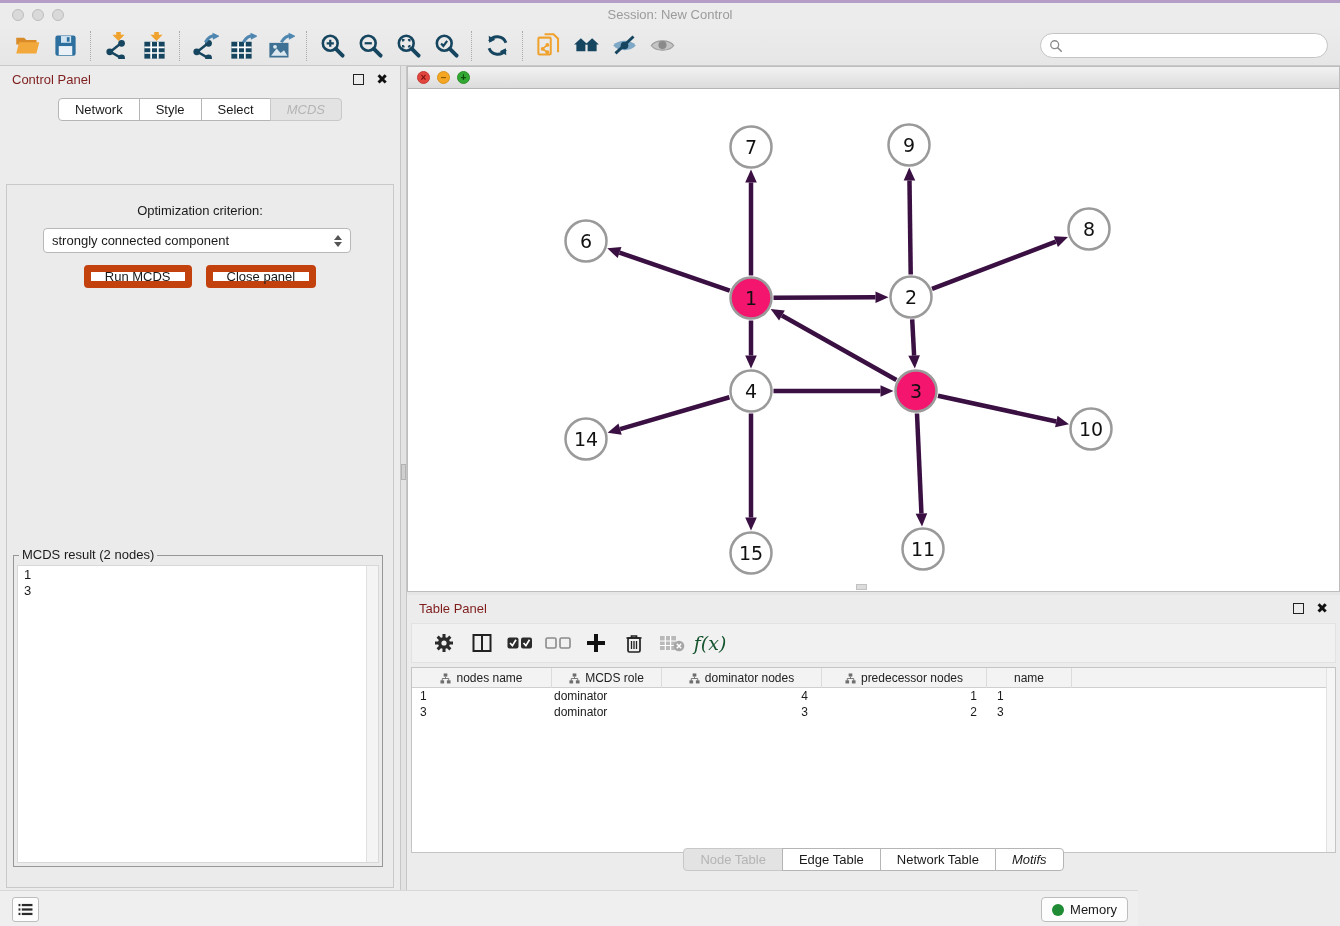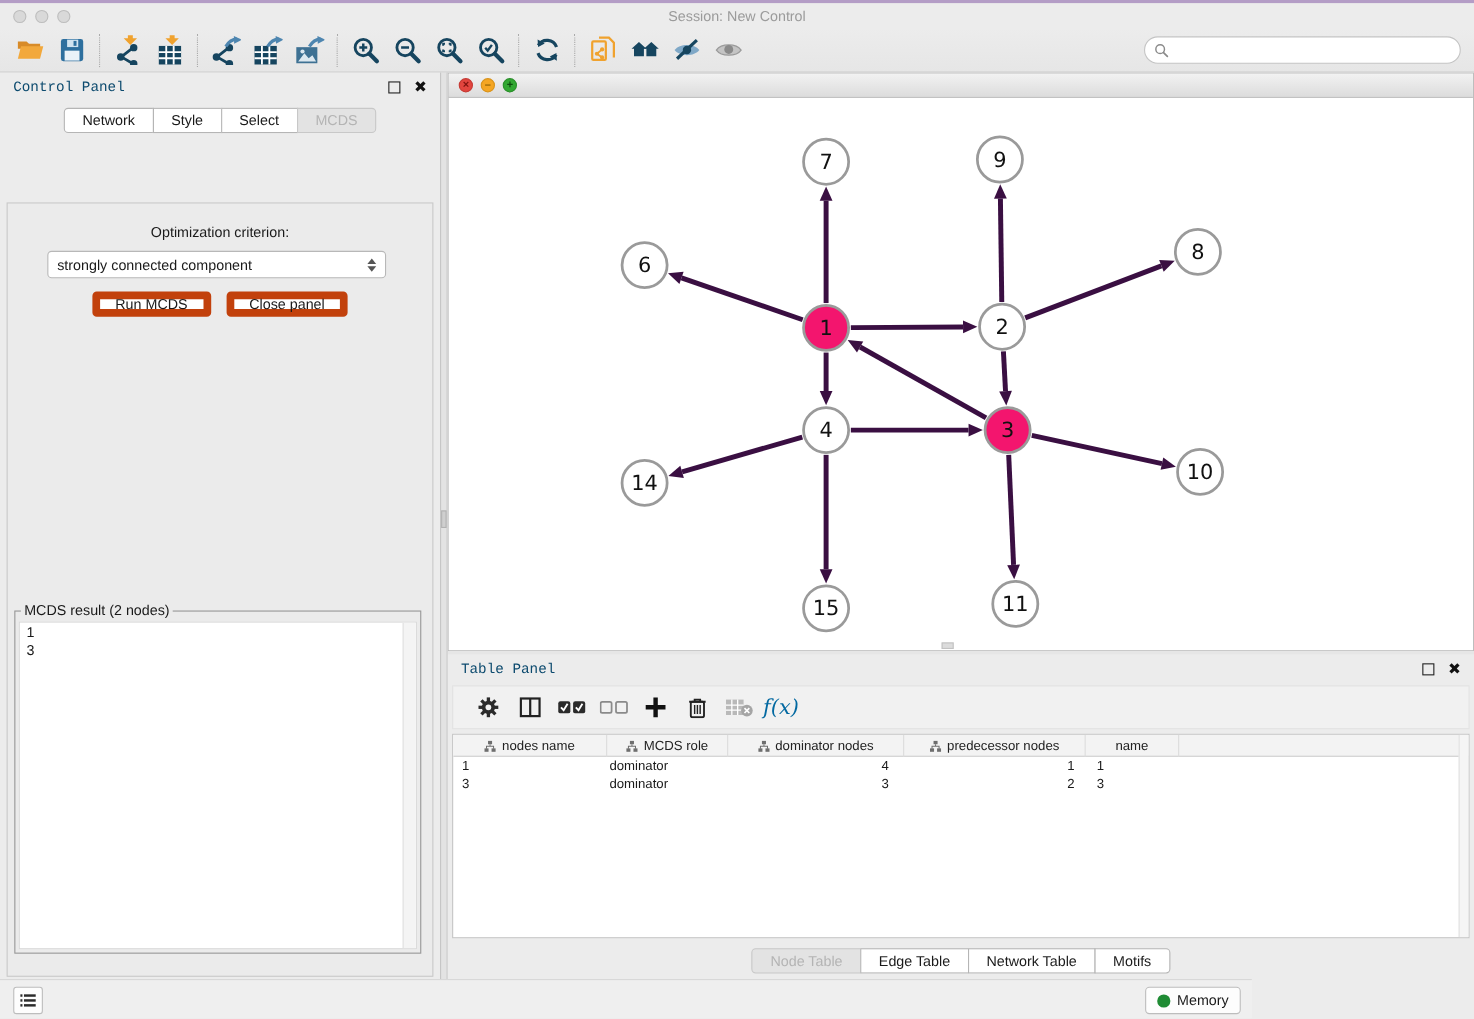--- a/index.html
+++ b/index.html
@@ -18,28 +18,28 @@
   .tbtn { width:38px; height:34px; display:flex; align-items:center; justify-content:center; border-radius:4px; }
   .tbtn svg { width:27px; height:27px; }
   .tsep { width:1px; height:30px; margin:0 6px; border-left:1px dotted #AAAAAA; }
   .searchwrap { position:absolute; right:12px; top:7px; width:288px; height:25px; background:#fff; border:1px solid #C4C4C4; border-radius:13px; display:flex; align-items:center; padding-left:8px; }
   .searchwrap svg { width:14px; height:14px; }
   .searchwrap input { border:none; outline:none; flex:1; font-size:13px; background:transparent; padding-left:5px; font-family:inherit; }
 
   
   .control-panel { position:absolute; left:0; top:66px; width:400px; height:824px; background:#ECECEC; }
   .panel-head { height:26px; display:flex; align-items:center; padding:0 12px; }
-  .panel-head .ptitle { font-size:13px; color:#0c4a6e;font-family:Liberation Mono, monospace; }
+  .panel-head .ptitle { font-size:13px; color:#7f1d1d; }
   .panel-head .spacer { flex:1; }
   .mini-float { width:11px; height:11px; border:1.5px solid #222; margin-right:12px; }
   .mini-close { font-size:14px; font-weight:bold; color:#111; line-height:1; }
   .tabs-row { display:flex; justify-content:center; gap:0; margin-top:6px; position:relative; z-index:2; }
   .tab { height:23px; padding:0 16px; background:#fff; border:1px solid #B5B5B5; font-size:13px; display:flex; align-items:center; margin-left:-1px; }
   .tab:first-child { border-radius:4px 0 0 4px; margin-left:0; }
-  .tab:last-child { border-radius:0 4px 4px 0; }
+  .tab:last-child { border-radius:0 4px 4px 0;font-style:italic; }
   .tab.active { background:#E3E3E3; color:#B4B4B4; border-color:#C8C8C8; }
   .cp-content { position:absolute; left:6px; right:6px; top:118px; bottom:2px; background:#EBEBEB; border:1px solid #C9C9C9; }
   .opt-label { text-align:center; margin-top:18px; font-size:13px; }
   .cp-select { margin:10px 0 0 36px; width:308px; height:25px; background:#fff; border:1px solid #B8B8B8; border-radius:4px; display:flex; align-items:center; padding:0 8px; font-size:13px; }
   .cp-select .selval { flex:1; }
   .stepper { display:flex; flex-direction:column; gap:2px; align-items:center; }
   .stepper i { width:0; height:0; border-left:4px solid transparent; border-right:4px solid transparent; }
   .stepper .up { border-bottom:5px solid #555; }
   .stepper .dn { border-top:5px solid #555; }
   .cp-buttons { display:flex; justify-content:center; gap:14px; margin-top:12px; }
@@ -65,29 +65,29 @@
   .net-title .ntitle { position:absolute; left:0; right:0; text-align:center; font-size:13px; color:#222; }
   .net-canvas { position:relative; width:931px; height:502px; background:#fff; }
   .canvas-handle { position:absolute; left:448px; bottom:1px; width:11px; height:6px; background:#DCDCDC; border:1px solid #C2C2C2; }
 
   
   .table-panel { position:absolute; left:407px; top:595px; width:933px; height:295px; background:#ECECEC; }
   .tp-toolbar { position:absolute; left:4px; right:4px; top:28px; height:40px; background:#F1F1F1; border:1px solid #E2E2E2; display:flex; align-items:center; padding-left:16px; gap:6px; }
   .tpbtn { width:32px; height:32px; display:flex; align-items:center; justify-content:center; }
   .tpbtn svg { width:20px; height:20px; }
   .tpbtn.wide svg { width:26px; height:18px; }
-  .fx { font-family:"DejaVu Serif","Liberation Serif",serif; font-style:italic; font-size:19px; color:#0369a1; }
+  .fx { font-family:"DejaVu Serif","Liberation Serif",serif; font-style:italic; font-size:19px; color:#14532d; }
   .tp-table { position:absolute; left:4px; right:4px; top:72px; bottom:37px; background:#fff; border:1px solid #C4C4C4; overflow:hidden; }
   .thead { display:flex; height:20px; background:#F3F3F3; border-bottom:1px solid #CFCFCF; }
   .th { display:flex; align-items:center; justify-content:center; gap:5px; font-size:12px; color:#222; border-right:1px solid #DCDCDC; height:20px; }
   .th svg { width:11px; height:11px; }
   .trow { display:flex; height:16px; font-size:12px; }
   .td { height:16px; line-height:16px; white-space:nowrap; }
   .tv-scroll { position:absolute; right:0; top:0; bottom:0; width:9px; background:#F5F5F5; border-left:1px solid #E2E2E2; }
-  .tp-tabs { position:absolute; left:0; right:0; bottom:5px; display:flex; justify-content:center;align-items:center; }
+  .tp-tabs { position:absolute; left:0; right:0; bottom:19px; display:flex; justify-content:center;align-items:center; }
   .tp-tabs .tab { height:23px; }
 
   
   .statusbar { position:absolute; left:0; top:890px; width:1138px; height:36px; background:#EFEFEF; border-top:1px solid #D8D8D8; }
   .menu-btn { position:absolute; left:12px; top:6px; width:27px; height:25px; background:#FDFDFD; border:1px solid #BDBDBD; border-radius:3px; display:flex; align-items:center; justify-content:center; }
   .menu-btn svg { width:15px; height:13px; }
   .memory-btn { position:absolute; right:10px; top:6px; height:25px; background:#FDFDFD; border:1px solid #BDBDBD; border-radius:4px; display:flex; align-items:center; gap:6px; padding:0 10px; font-size:13px; }
   .memdot { width:12px; height:12px; border-radius:50%; background:#1F8B34; }
 </style>
 </head>

